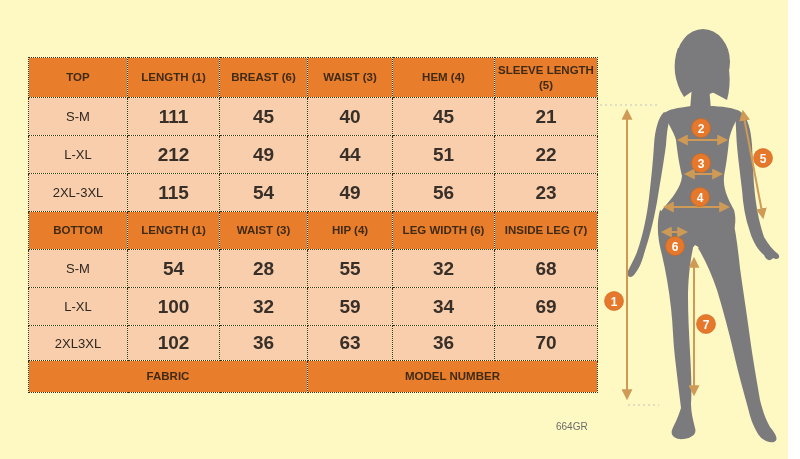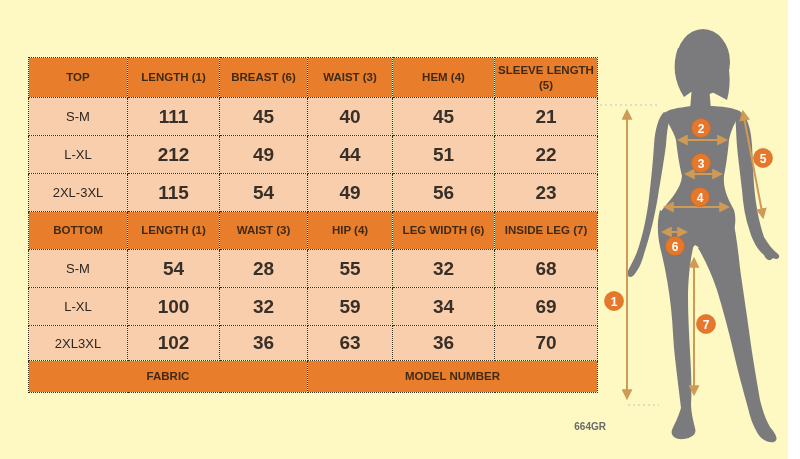--- a/index.html
+++ b/index.html
@@ -59,24 +59,23 @@
     color: #2e2620;
     font-weight: 600;
     font-size: 13px;
   }
 
   .corner-code {
     position: absolute;
     left: 556px;
     top: 421px;
     width: 50px;
-    text-align: right;
     font-size: 10px;
     color: #6b6b6b;
-    font-weight: 700;
+    font-weight: 400;
   }
 
   .figure-wrap {
     position: absolute;
     left: 595px;
     top: 0;
     width: 205px;
     height: 459px;
   }
   .marker-num {

